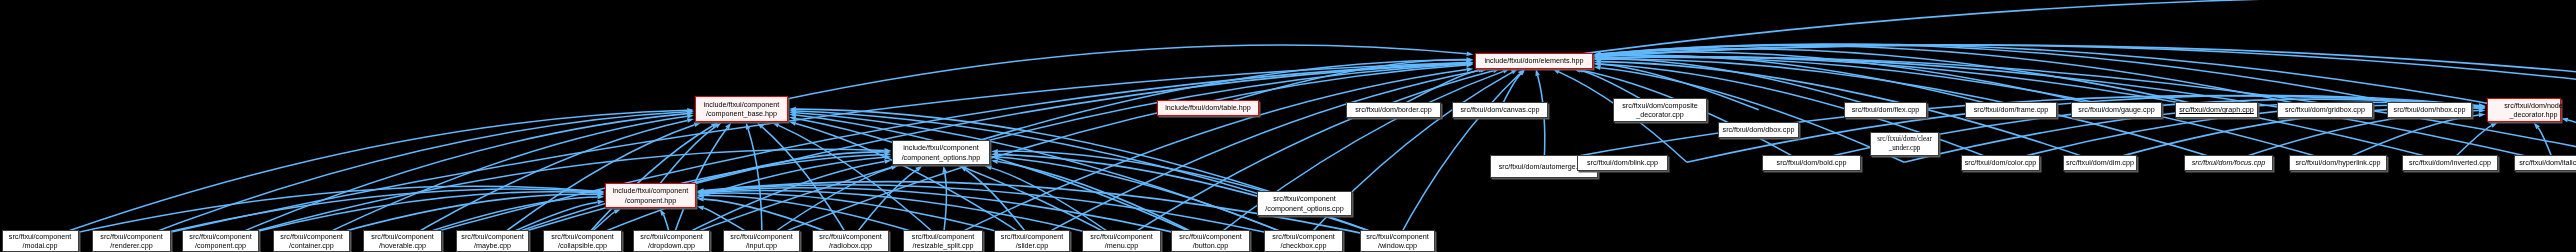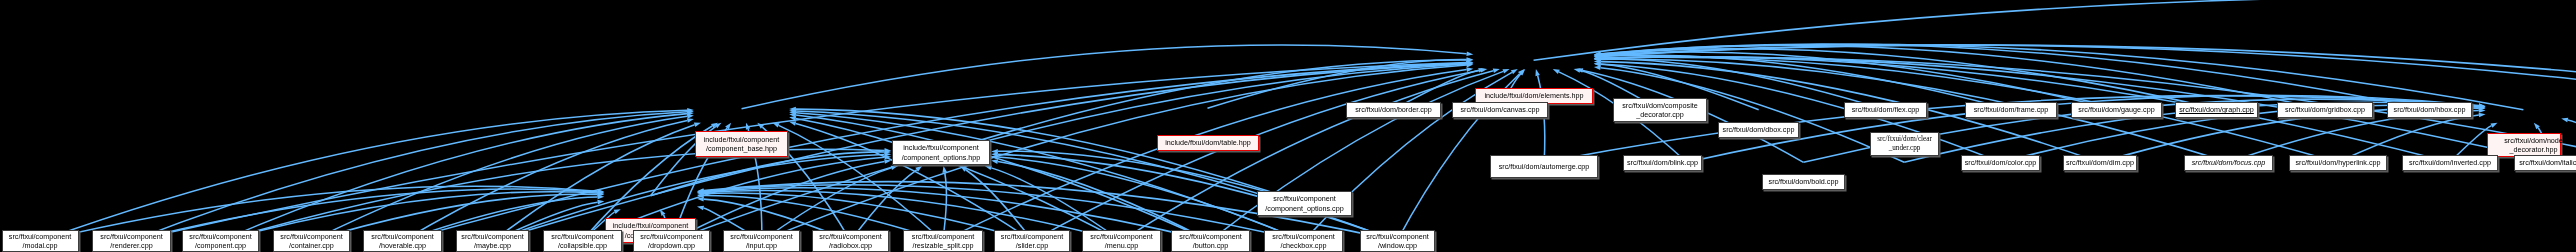--- a/index.html
+++ b/index.html
@@ -23,21 +23,20 @@
     background:var(--node-bg,#fff);
     border:0.5px solid var(--node-border,#3d3d3d);
     box-shadow:1.5px 1.5px 0 var(--shadow,#5c5c5c);
     white-space:pre-line;
     cursor:pointer;
     z-index:2;
   }
   .node.red{
     border:1px solid var(--red-border,#e60000);
     background:var(--red-bg,#fff4f4);
-    margin-top:35px;
   }
 </style>
 </head>
 <body>
 
 <div class="canvas">
   <svg class="edges" xmlns="http://www.w3.org/2000/svg" viewBox="0 0 5979 491" width="3080" height="253">
       <path d="M 2977 117 Q 4257.800623069068 -59.415033219643306 5438.027085037891 16.889940486061484"></path>
       <polygon points="5451,17.728676073652647 5437.736753488341,21.380564896022246 5438.317416587442,12.399316076100721"></polygon>
       <path d="M 5606 117 Q 5584.44 65.86 5576.557635350803 56.805230949084006"></path>
@@ -260,22 +259,22 @@
     <div class="node normal" style="left: 1718px; top: 102px; width: 81px; height: 15.5px; margin-top: 20px;">src/ftxui/dom/dbox.cpp</div>
     <div class="node normal" style="left: 1844px; top: 102px; width: 83px; height: 15.5px;">src/ftxui/dom/flex.cpp</div>
     <div class="node normal" style="left: 1965px; top: 102px; width: 92px; height: 15.5px;">src/ftxui/dom/frame.cpp</div>
     <div class="node normal" style="left: 2071px; top: 102px; width: 91px; height: 15.5px;">src/ftxui/dom/gauge.cpp</div>
     <div class="node normal" style="left: 2175px; top: 102px; width: 83px; height: 15.5px; text-decoration: underline;">src/ftxui/dom/graph.cpp</div>
     <div class="node normal" style="left: 2277px; top: 102px; width: 96px; height: 15.5px;">src/ftxui/dom/gridbox.cpp</div>
     <div class="node normal" style="left: 2387px; top: 102px; width: 85px; height: 15.5px;">src/ftxui/dom/hbox.cpp</div>
     <div class="node red" style="left: 2487px; top: 98px; width: 74px; height: 24px; padding-left: 19px;">src/ftxui/dom/node
 _decorator.hpp</div>
     <div class="node normal" style="left: 1490px; top: 155px; width: 108px; height: 23px;">src/ftxui/dom/automerge.cpp</div>
-    <div class="node normal" style="left: 1623px; top: 155px; width: 79px; height: 15.5px;">src/ftxui/dom/blink.cpp</div>
-    <div class="node normal" style="left: 1762px; top: 155px; width: 83px; height: 15.5px; margin-top: 19px;">src/ftxui/dom/bold.cpp</div>
+    <div class="node normal" style="left: 1577px; top: 155px; width: 91px; height: 15.5px;">src/ftxui/dom/blink.cpp</div>
+    <div class="node normal" style="left: 1762px; top: 155px; width: 99px; height: 15.5px;">src/ftxui/dom/bold.cpp</div>
     <div class="node normal" style="left: 1870px; top: 132px; width: 69px; height: 24px; font-family: Liberation Serif, serif;">src/ftxui/dom/clear
 _under.cpp</div>
     <div class="node normal" style="left: 1961px; top: 155px; width: 79px; height: 15.5px;">src/ftxui/dom/color.cpp</div>
     <div class="node normal" style="left: 2063px; top: 155px; width: 74px; height: 15.5px;">src/ftxui/dom/dim.cpp</div>
     <div class="node normal" style="left: 2184px; top: 155px; width: 89px; height: 15.5px; font-style: italic;">src/ftxui/dom/focus.cpp</div>
     <div class="node normal" style="left: 2289px; top: 155px; width: 98px; height: 15.5px;">src/ftxui/dom/hyperlink.cpp</div>
     <div class="node normal" style="left: 2402px; top: 155px; width: 96px; height: 15.5px;">src/ftxui/dom/inverted.cpp</div>
     <div class="node normal" style="left: 2514px; top: 155px; width: 81px; height: 15.5px;">src/ftxui/dom/italic.cpp</div>
     <div class="node normal" style="left: 892px; top: 140px; width: 98px; height: 25px;">include/ftxui/component
 /component_options.hpp</div>

